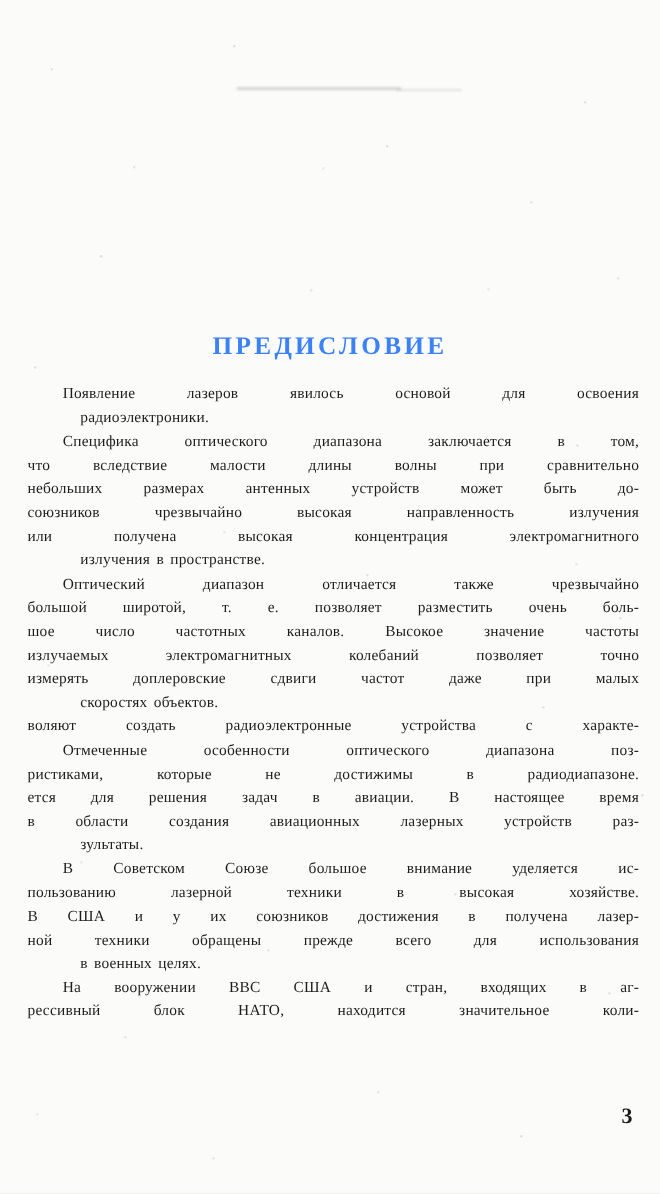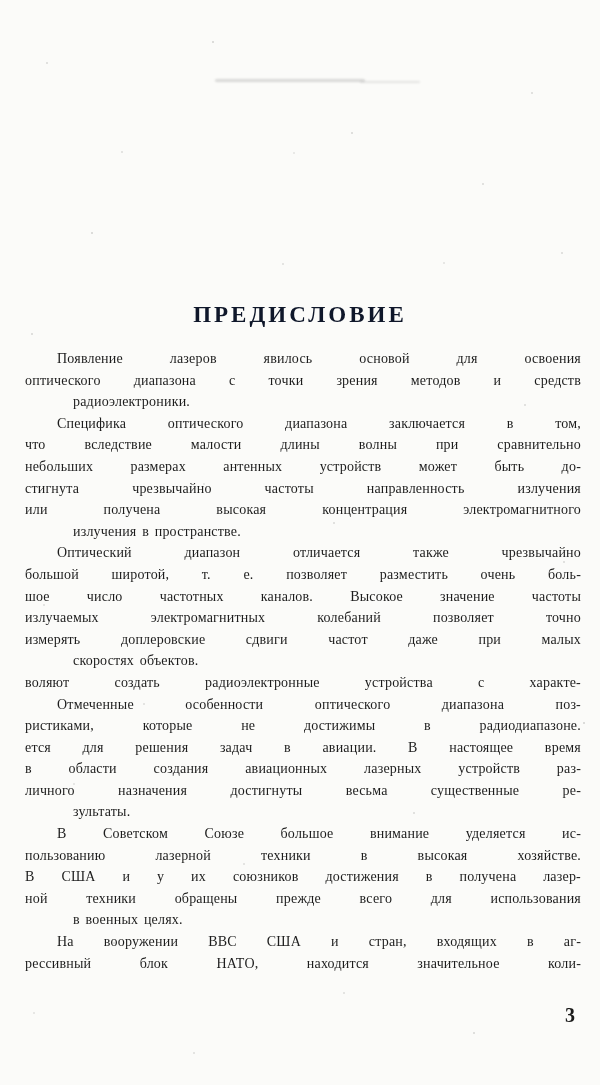--- a/index.html
+++ b/index.html
@@ -79,21 +79,21 @@
   .title {
     position: absolute;
     top: 302px;
     left: 0;
     width: 100%;
     margin: 0;
     text-align: center;
     font-size: 23px;
     font-weight: 700;
     letter-spacing: 3px;
-    color: #0f172a;
+    color: #3b82f6;
   }
   .body-text {
     position: absolute;
     top: 348px;
     left: 25px;
     width: 556px;
     font-size: 14px;
     line-height: 21.6px;
     letter-spacing: 0.2px;
     word-spacing: 2px;
@@ -125,46 +125,44 @@
 <div class="page">
   <div class="smudge"></div>
   <div class="smudge2"></div>
   <div class="noise"></div>
 
   <h1 class="title">ПРЕДИСЛОВИЕ</h1>
 
   <div class="body-text">
       <div class="paragraph">
         <div class="line indent">Появление лазеров явилось основой для освоения</div>
-        <div class="line">оптического диапазона с точки зрения методов и средств</div>
         <div class="line last">радиоэлектроники.</div>
       </div>
       <div class="paragraph">
         <div class="line indent">Специфика оптического диапазона заключается в том,</div>
         <div class="line">что вследствие малости длины волны при сравнительно</div>
         <div class="line">небольших размерах антенных устройств может быть до-</div>
-        <div class="line">стигнута чрезвычайно частоты направленность излучения</div>
+        <div class="line">союзников чрезвычайно высокая направленность излучения</div>
         <div class="line">или получена высокая концентрация электромагнитного</div>
         <div class="line last">излучения в пространстве.</div>
       </div>
       <div class="paragraph">
         <div class="line indent">Оптический диапазон отличается также чрезвычайно</div>
         <div class="line">большой широтой, т. е. позволяет разместить очень боль-</div>
         <div class="line">шое число частотных каналов. Высокое значение частоты</div>
         <div class="line">излучаемых электромагнитных колебаний позволяет точно</div>
         <div class="line">измерять доплеровские сдвиги частот даже при малых</div>
         <div class="line last">скоростях объектов.</div>
       </div>
       <div class="paragraph">
         <div class="line">воляют создать радиоэлектронные устройства с характе-</div>
         <div class="line indent">Отмеченные особенности оптического диапазона поз-</div>
         <div class="line">ристиками, которые не достижимы в радиодиапазоне.</div>
         <div class="line">ется для решения задач в авиации. В настоящее время</div>
         <div class="line">в области создания авиационных лазерных устройств раз-</div>
-        <div class="line">личного назначения достигнуты весьма существенные ре-</div>
         <div class="line last">зультаты.</div>
       </div>
       <div class="paragraph">
         <div class="line indent">В Советском Союзе большое внимание уделяется ис-</div>
         <div class="line">пользованию лазерной техники в высокая хозяйстве.</div>
         <div class="line">В США и у их союзников достижения в получена лазер-</div>
         <div class="line">ной техники обращены прежде всего для использования</div>
         <div class="line last">в военных целях.</div>
       </div>
       <div class="paragraph">

